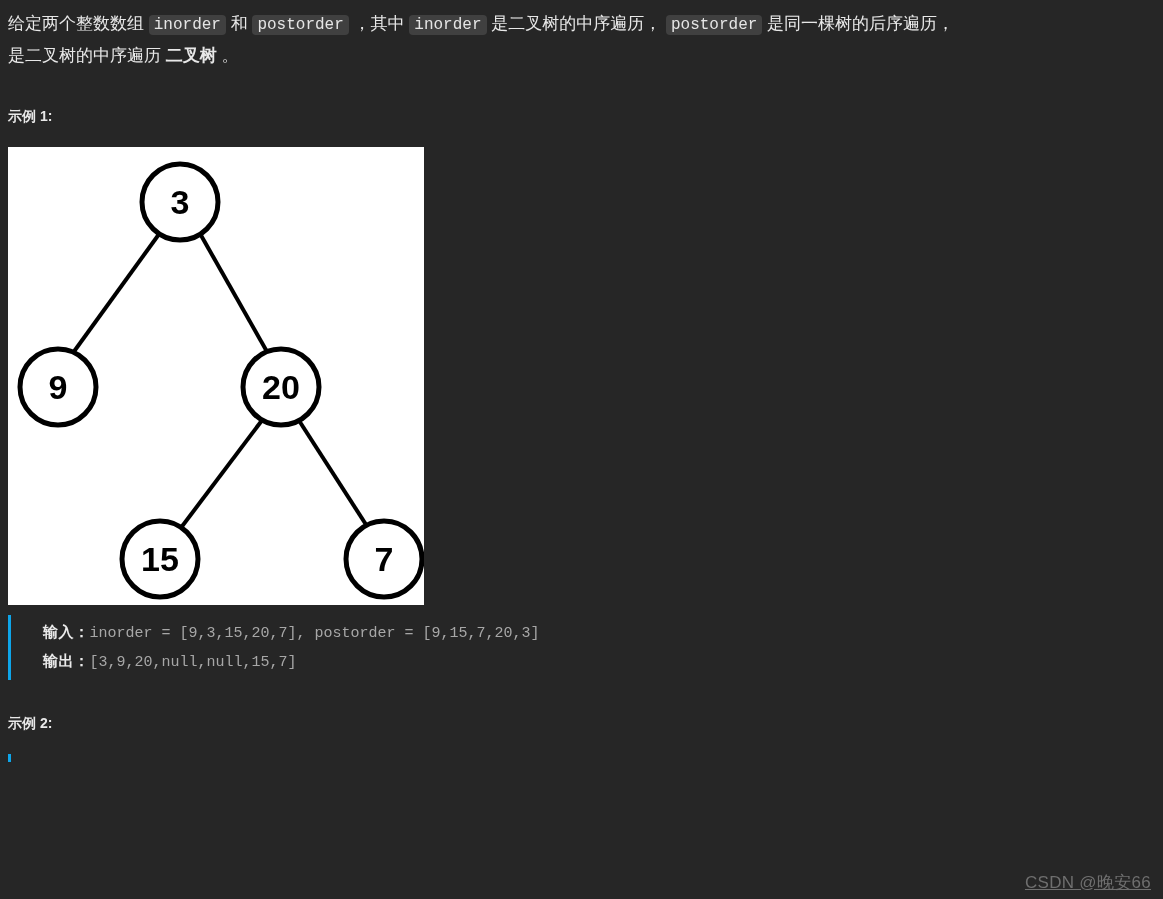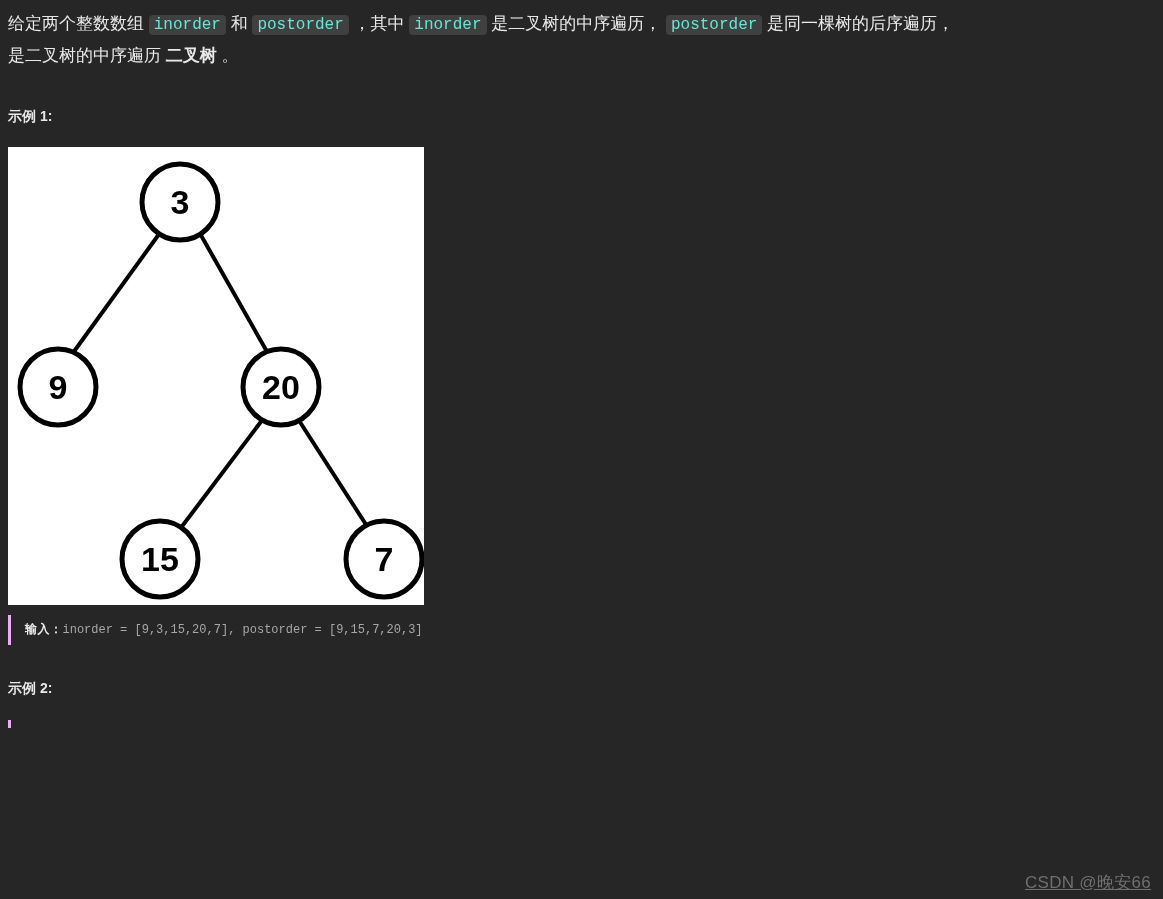--- a/index.html
+++ b/index.html
@@ -19,41 +19,41 @@
     }
     .bold {
       font-weight: 700;
     }
     .code-pill {
       background-color: #404040;
       border-radius: 4px;
       padding: 1px 5px;
       font-family: Consolas, "Courier New", monospace;
       font-size: 16px;
-      color: #5eead4;
+      color: #e5e5e5;
     }
     .example-title {
       font-weight: 700;
       margin: 30px 0 18px 0;
       font-size: 14px;
     }
     .tree-image {
       background: #ffffff;
       width: 416px;
       height: 458px;
       display: block;
       margin-bottom: 10px;
     }
     .io-block {
-      border-left: 3px solid #f0abfc;
-      padding: 4px 0 4px 14px;
+      border-left: 3px solid #0ea5e9;
+      padding: 4px 0 4px 32px;
       margin: 8px 0 0 0;
       font-family: Consolas, "Courier New", monospace;
       color: #a7a7a7;
-      font-size: 12px;
+      font-size: 15px;
       line-height: 1.75;
     }
     .io-label {
       color: #eaeaea;
       font-weight: 700;
       font-family: -apple-system, BlinkMacSystemFont, "Segoe UI", "Microsoft YaHei", sans-serif;
       letter-spacing: 0.5px;
     }
     .watermark {
       position: fixed;
@@ -100,19 +100,22 @@
   <text x="152" y="424" text-anchor="middle" font-size="34" font-weight="700" font-family="Arial" fill="#000">15</text>
 
   <circle cx="376" cy="412" r="38" fill="#fff" stroke="#000" stroke-width="5"></circle>
   <text x="376" y="424" text-anchor="middle" font-size="34" font-weight="700" font-family="Arial" fill="#000">7</text>
 </svg>
 
 <div class="io-block">
   <div>
     <span class="io-label">输入：</span><span>inorder = [9,3,15,20,7], postorder = [9,15,7,20,3]</span>
   </div>
+  <div>
+    <span class="io-label">输出：</span><span>[3,9,20,null,null,15,7]</span>
+  </div>
 </div>
 
 <div class="example-title">示例 2:</div>
 <div class="io-block">
 </div>
 
 <div class="watermark">CSDN @晚安66</div>
 
 </body></html>

